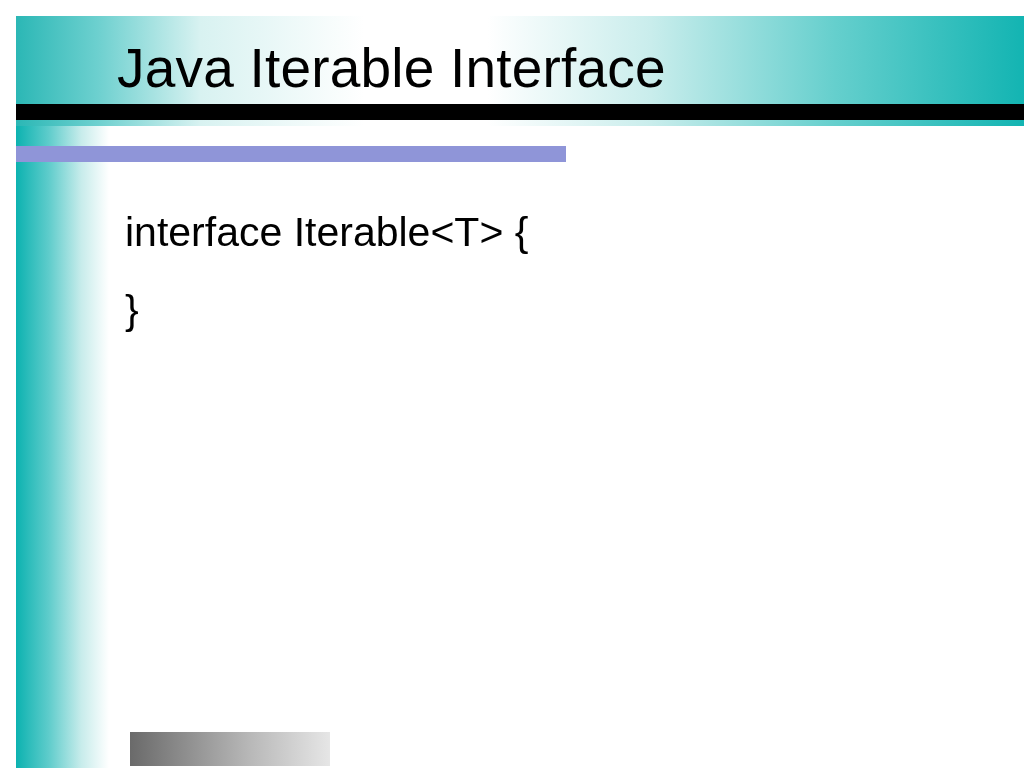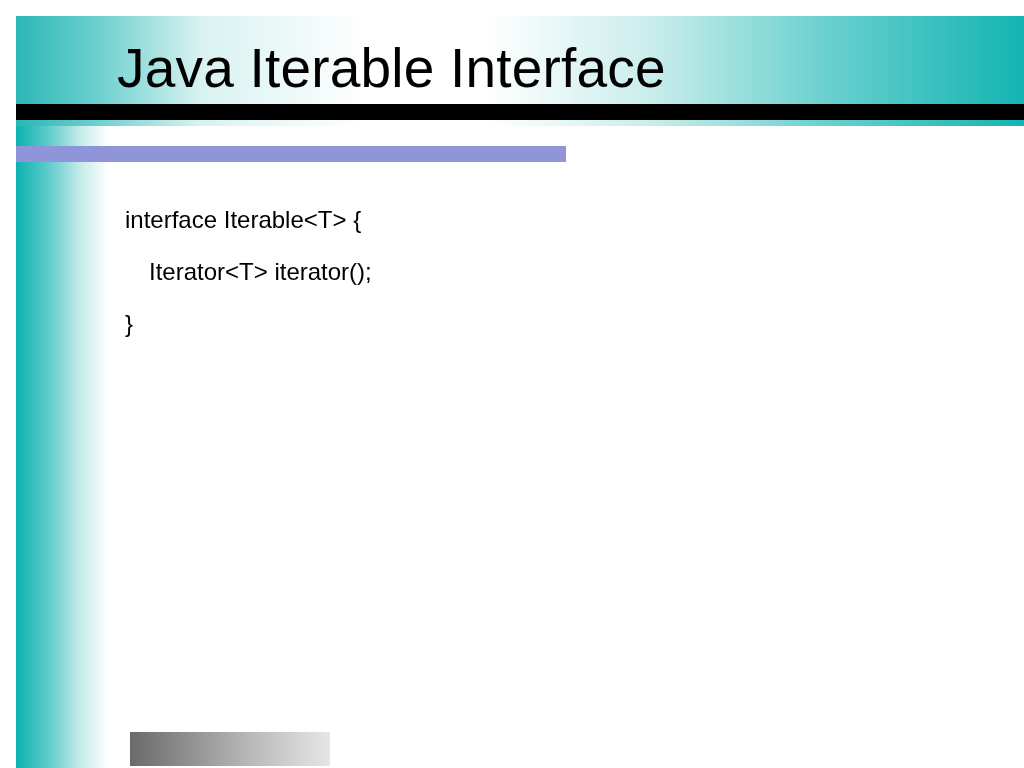--- a/index.html
+++ b/index.html
@@ -61,21 +61,21 @@
     width: 550px;
     height: 16px;
     background: #8f95d8;
   }
   .content {
     position: absolute;
     top: 170px;
     left: 93px;
     right: 30px;
     color: #000;
-    font-size: 24px;
+    font-size: 41px;
     line-height: 1.5;
   }
   .content .indent { padding-left: 32px; }
   .footer-box {
     position: absolute;
     left: 114px;
     bottom: 18px;
     width: 200px;
     height: 34px;
     background: linear-gradient(90deg, #6a6a6a 0%, #b8b8b8 60%, #e6e6e6 100%);
@@ -87,18 +87,17 @@
 <div class="slide">
   <div class="bg-header"></div>
   <div class="bg-left"></div>
 
   <div class="title">Java Iterable Interface</div>
   <div class="title-underline"></div>
   <div class="accent-bar"></div>
 
   <div class="content">
     <div>interface Iterable&lt;T&gt; {</div>
-    <div class="indent">Iterator&lt;T&gt; iterator();</div>
     <div>}</div>
   </div>
 
   <div class="footer-box"></div>
 </div>
 
 </body></html>

